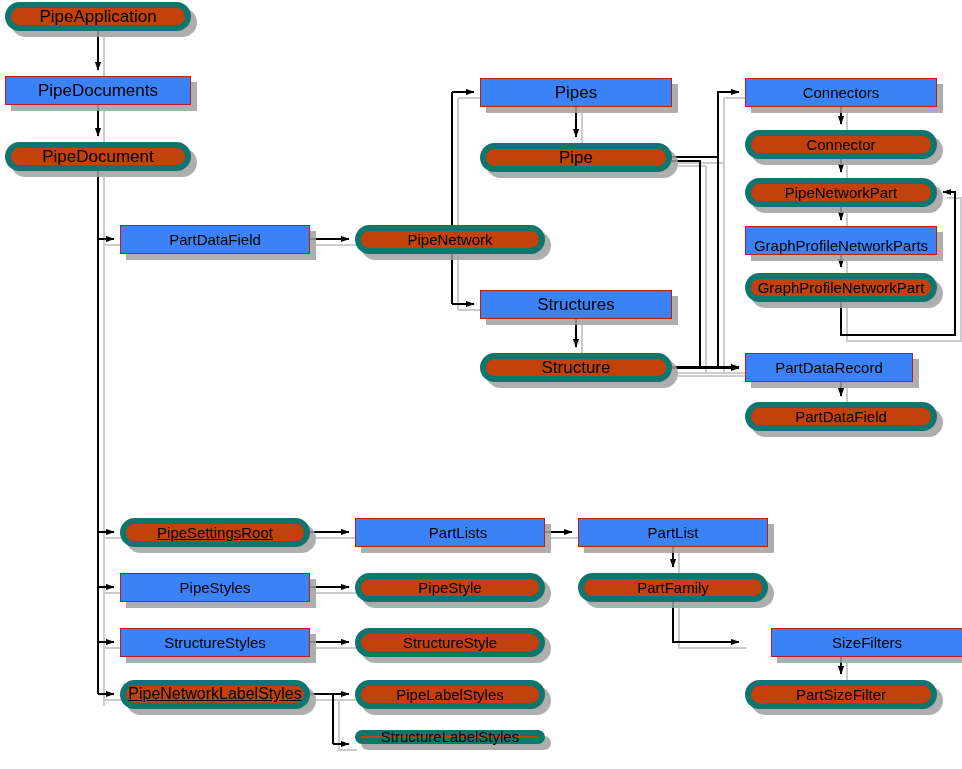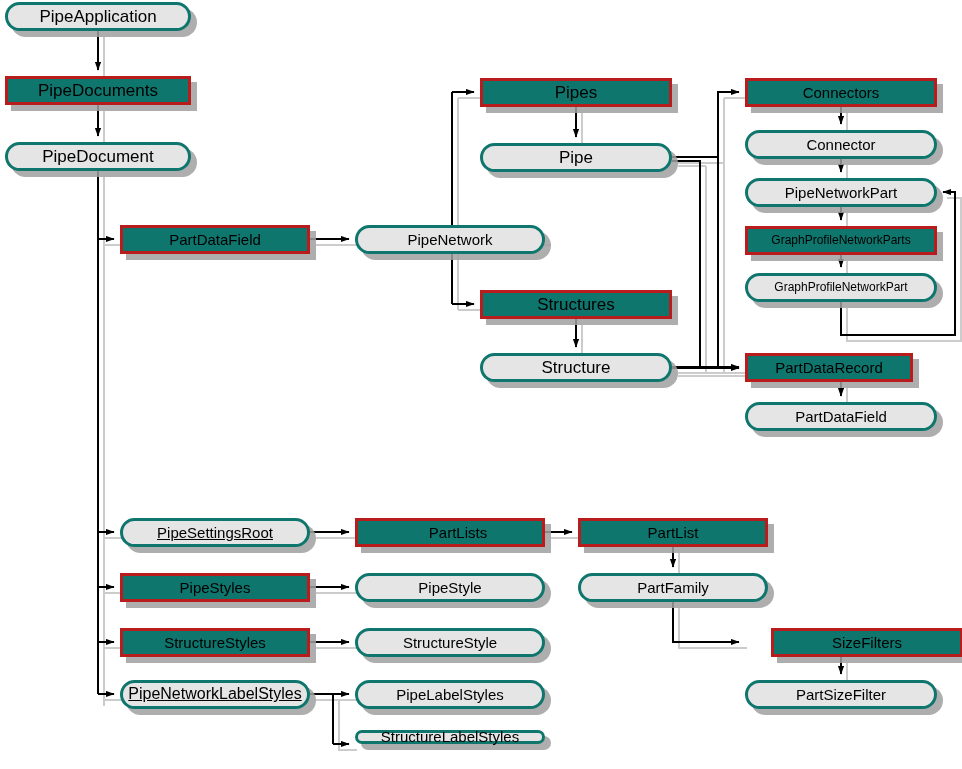--- a/index.html
+++ b/index.html
@@ -3,28 +3,28 @@
 <meta charset="utf-8">
 <title>Pipe Object Model Diagram</title>
 <style>
   html,body{margin:0;padding:0;background:#ffffff;}
   body{font-family:"Liberation Sans", sans-serif;}
   #diagram{position:relative;width:962px;height:769px;background:#ffffff;overflow:hidden;}
   #edges{position:absolute;left:0;top:0;width:962px;height:769px;}
   .node{position:absolute;box-sizing:border-box;display:flex;align-items:center;
         justify-content:center;text-align:center;color:#000;line-height:1.05;}
   .node .cap{position:relative;z-index:2;white-space:nowrap;}
-  .rect{background:#0f766e;border:3px solid #b91c1c;
+  .rect{background:#3b82f6;border:1px solid #b91c1c;
         box-shadow:6px 6px 0 0 rgba(160,160,160,0.85);}
-  .round{background:#e5e5e5;border:3px solid #0f766e;border-radius:999px;
+  .round{background:#c2410c;border:6px solid #0f766e;border-radius:999px;
          box-shadow:6px 6px 0 0 rgba(160,160,160,0.85);}
   .fs17{font-size:17px;}
   .fs15{font-size:15px;text-align:center;}
   .fs13{font-size:16px;text-decoration:underline;}
-  .fs12{font-size:12px;}
+  .fs12{font-size:15px;align-items:flex-end;}
 </style>
 </head>
 <body>
 
 <div id="diagram">
 
   <svg id="edges" viewBox="0 0 962 769" xmlns="http://www.w3.org/2000/svg">
     <defs>
       <marker id="arrow" markerWidth="9" markerHeight="9" refX="8.3" refY="3.2" orient="auto" markerUnits="userSpaceOnUse">
         <path d="M0,0 L9,3.2 L0,6.4 z" fill="#000"></path>

